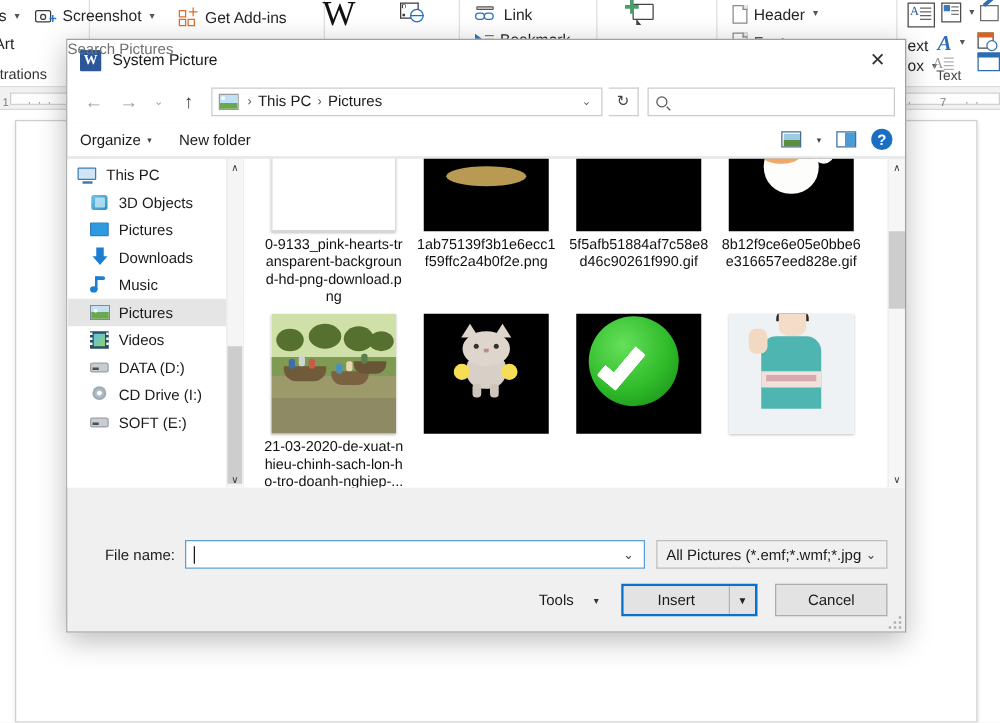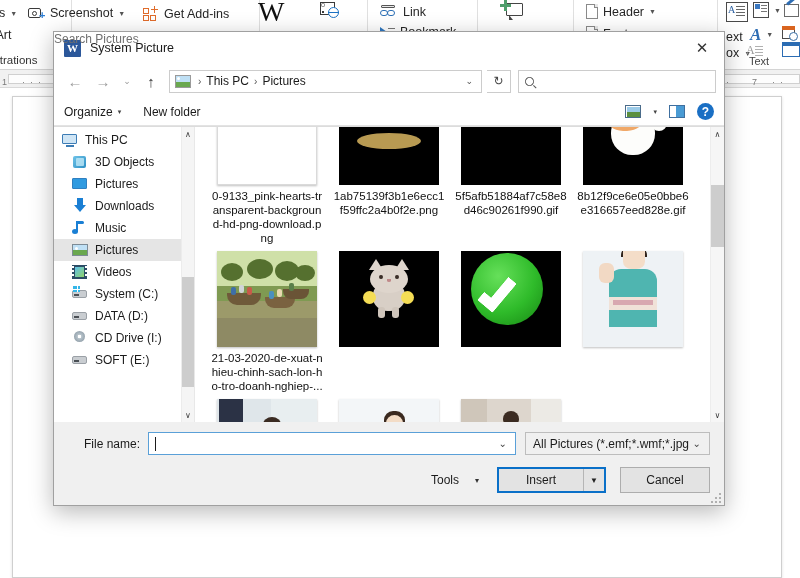--- a/index.html
+++ b/index.html
@@ -408,21 +408,21 @@
   .p-door .head4 { position:absolute; left:42px; top:12px; width:16px; height:16px;
      background:#3b2b21; border-radius:50%; }
   .p-door .arm { position:absolute; left:60px; top:28px; width:20px; height:8px;
      background:#2c3348; border-radius:4px; }
 
   .fa-scroll { position:absolute; right:0; top:0; width:14px; height:100%;
      background:#f6f6f6; border-left:1px solid #ededed; }
 
   
   .dlg-foot { flex:none; background:#f0f0f0; padding:10px 14px 12px 14px; }
-  .row1 { display:flex; align-items:center; }
+  .row1 { display:flex; align-items:center;margin-top:32px; }
   .lbl-filename { font-size:12px; color:#1b1b1b; width:72px; text-align:right;
      margin-right:8px; }
   .fn-input { flex:1; height:23px; background:#fff; border:1px solid #5aa0d8;
      display:flex; align-items:center; padding:0 4px 0 6px; }
   .caret-bar { width:1px; height:14px; background:#1b1b1b; }
   .fn-caret { margin-left:auto; font-size:10px; color:#444; padding:0 4px; }
   .filter-sel { width:185px; height:23px; background:#f0f0f0; border:1px solid #bdbdbd;
      display:flex; align-items:center; padding:0 4px 0 7px; margin-left:9px; }
   .filter-txt { font-size:12px; color:#1b1b1b; white-space:nowrap; overflow:hidden; flex:1; }
   .row2 { display:flex; align-items:center; justify-content:flex-end;
@@ -717,28 +717,20 @@
 
         <div class="nav-row">
           <span class="nav-ico ic-videos">
             <span class="fr"></span>
               <span class="im"></span>
               <span class="perf"></span>
           </span>
           <span>Videos</span>
         </div>
 
-        <div class="nav-row">
-          <span class="nav-ico ic-drive ic-sysdrive">
-            <span class="body"></span>
-              <span class="led"></span>
-              <span class="win"></span>
-          </span>
-          <span>System (C:)</span>
-        </div>
 
         <div class="nav-row">
           <span class="nav-ico ic-drive">
             <span class="body"></span>
               <span class="led"></span>
           </span>
           <span>DATA (D:)</span>
         </div>
 
         <div class="nav-row">

